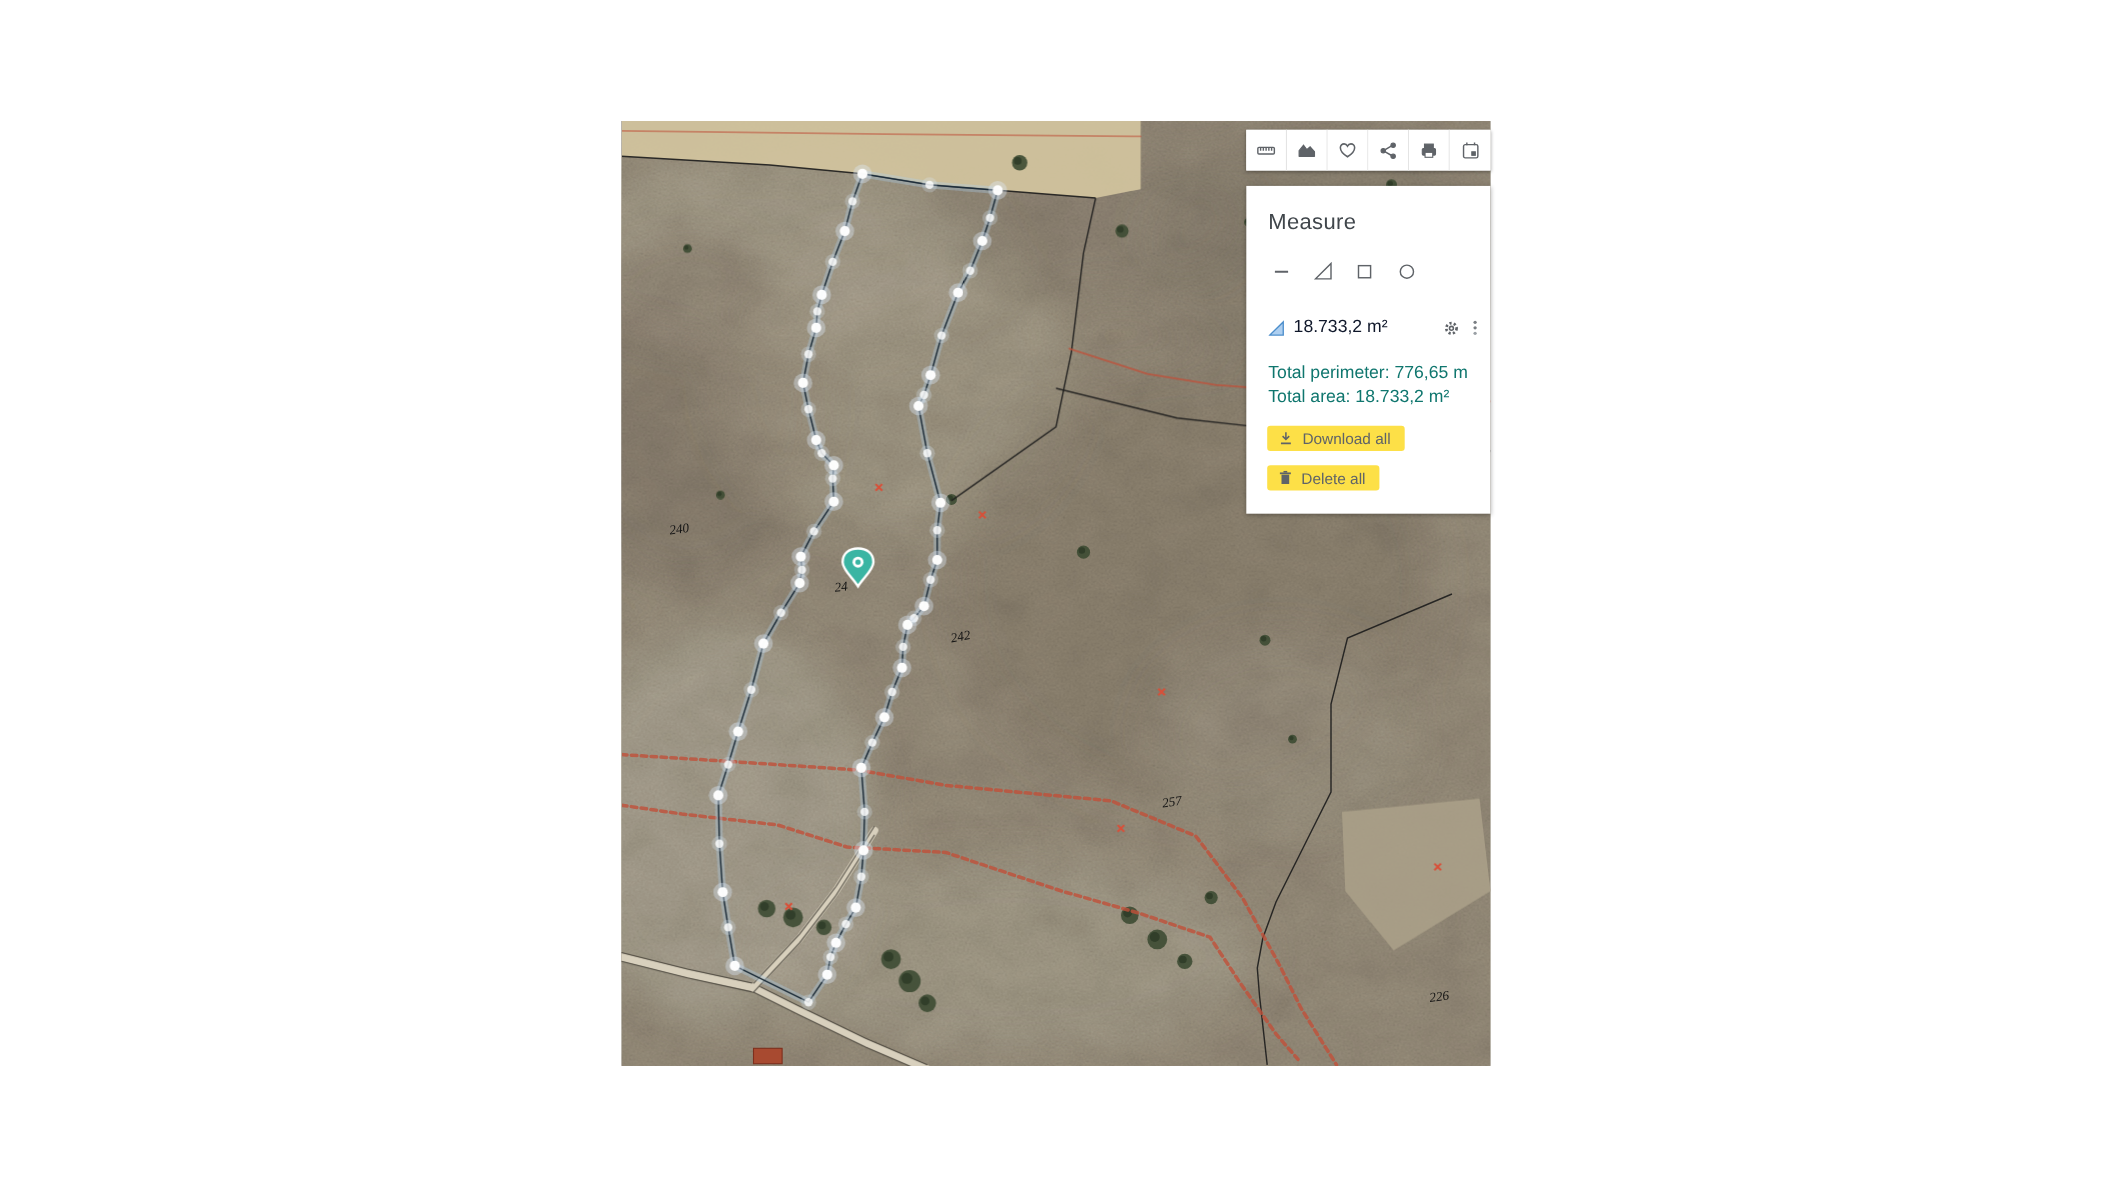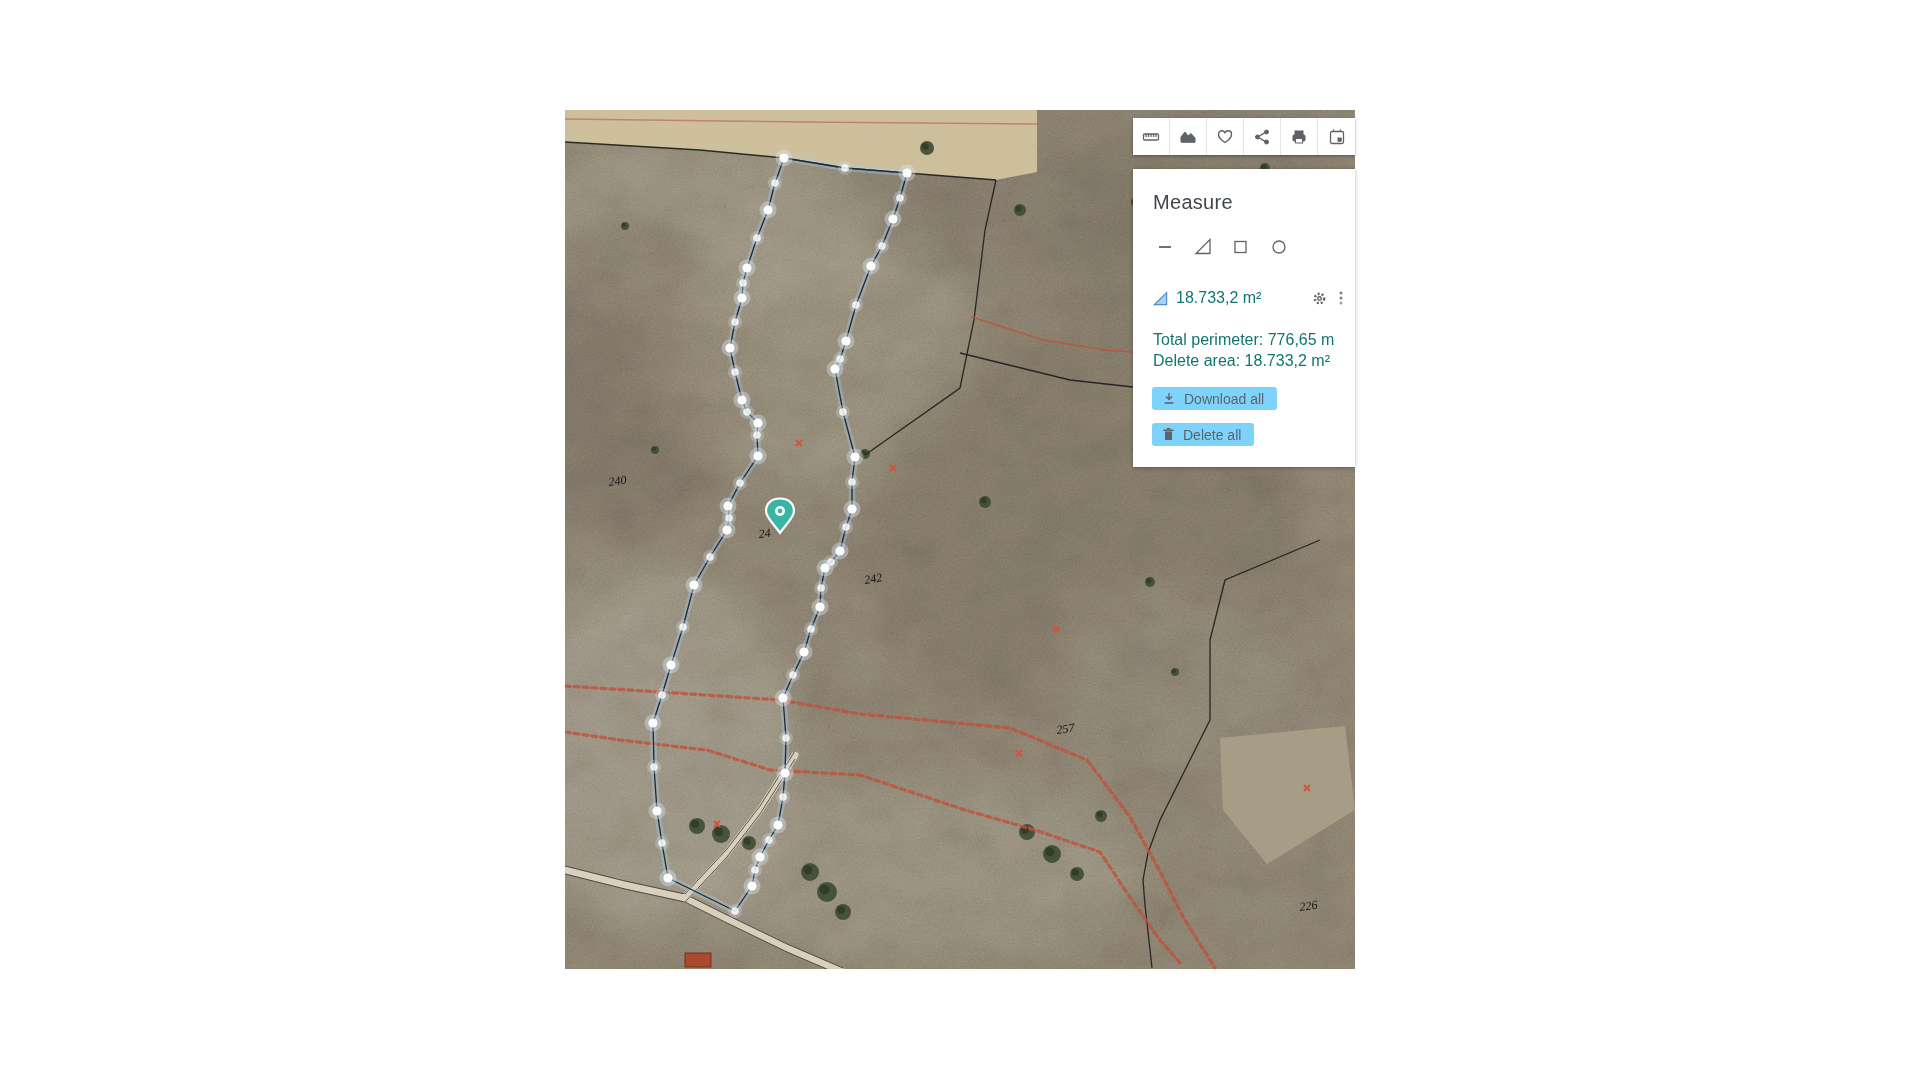--- a/index.html
+++ b/index.html
@@ -20,28 +20,28 @@
   
   .measure-panel { position:absolute; left:1133px; top:169px; width:222px; height:298px;
                    background:#ffffff; box-shadow:0 1px 4px rgba(0,0,0,.3); }
   .panel-title { margin:22px 0 0 20px; font-size:20px; line-height:22px; color:#40464b;
                  letter-spacing:.3px; }
   .tools-row { margin:22px 0 0 20px; display:flex; gap:14px; align-items:center; }
   .tool-btn { width:24px; height:24px; display:flex; align-items:center; justify-content:center;
               cursor:pointer; }
   .tool-btn svg { stroke:#5f6368; fill:none; }
   .measure-row { margin:27px 8px 0 20px; display:flex; align-items:center; height:24px; }
-  .measure-value { font-size:16px; color:#0f766e; margin-left:8px;text-align:center; }
+  .measure-value { font-size:16px; color:#0f172a; margin-left:8px;text-align:center; }
   .measure-row .spacer { flex:1; }
   .gear-btn, .kebab-btn { cursor:pointer; display:flex; align-items:center; justify-content:center;
                           width:20px; height:20px; }
   .kebab-btn { width:12px; margin-left:6px; }
   .totals { margin:19px 20px 0 20px; font-size:16px; line-height:21px; color:#0f766e; }
   .panel-btn { margin:16px 0 0 19px; display:inline-flex; align-items:center; gap:9px;
-               height:23px; padding:0 13px 0 11px; background:#7dd3fc; border:none;
+               height:23px; padding:0 13px 0 11px; background:#fde047; border:none;
                border-radius:3px; font-size:14px; color:#5f6368; cursor:pointer;
                font-family:inherit; }
   .panel-btn.delete { margin-top:13px; display:flex; width:max-content;text-align:center; }
   .btn-row { display:block; }
 </style>
 </head>
 <body>
 
 <div class="map-viewport">
   <svg id="map-svg" width="790" height="859" viewBox="0 0 790 859" xmlns="http://www.w3.org/2000/svg">
@@ -396,21 +396,21 @@
       <svg width="4" height="16" viewBox="0 0 4 16">
         <circle cx="2" cy="3" r="1.5" fill="#7a7e83"></circle>
         <circle cx="2" cy="8" r="1.5" fill="#7a7e83"></circle>
         <circle cx="2" cy="13" r="1.5" fill="#9aa0a5"></circle>
       </svg>
     </span>
   </div>
 
   <div class="totals">
     <div>Total perimeter: 776,65 m</div>
-    <div>Delete area: 18.733,2 m²</div>
+    <div>Total area: 18.733,2 m²</div>
   </div>
 
   <div class="btn-row">
     <button class="panel-btn">
       <svg width="12" height="13" viewBox="0 0 12 13">
         <path d="M6 1 V7 M3 4.5 L6 7.5 L9 4.5" stroke="#5f6368" stroke-width="1.4" fill="none"></path>
         <path d="M1.5 11 H10.5" stroke="#5f6368" stroke-width="1.6"></path>
       </svg>
       <span>Download all</span>
     </button>

